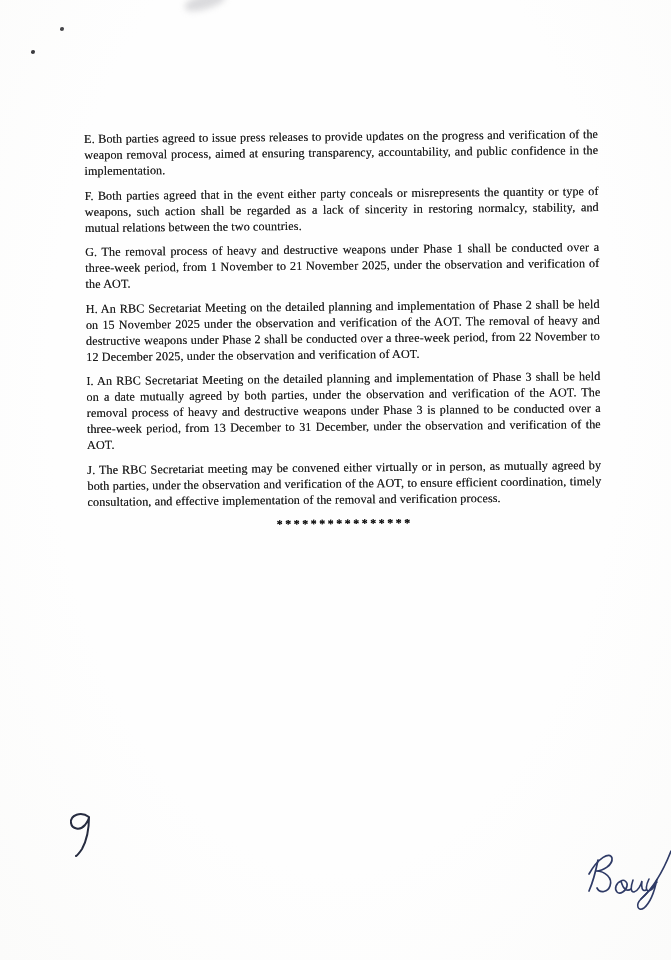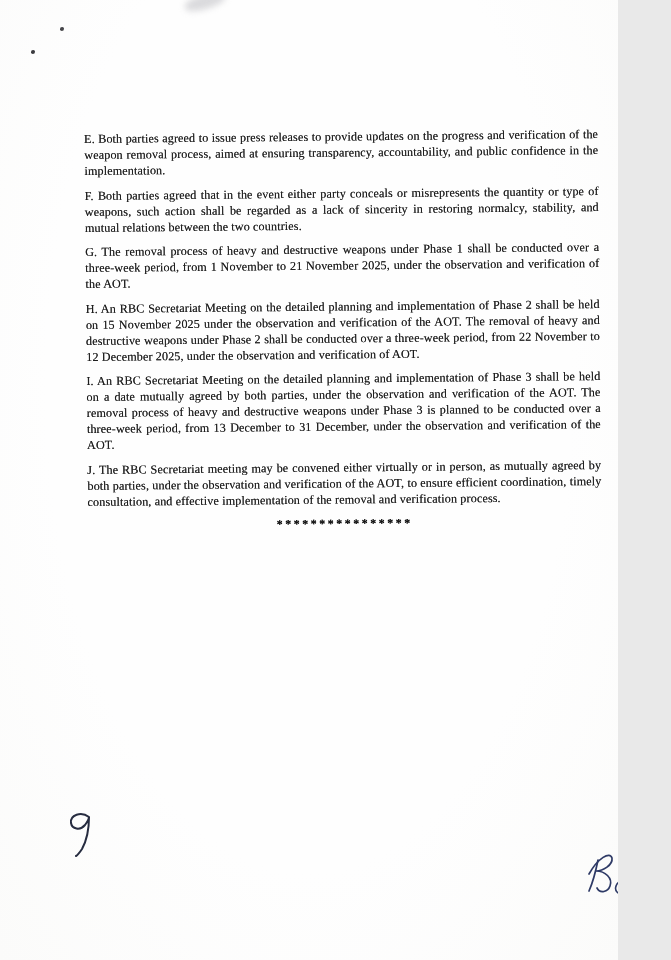--- a/index.html
+++ b/index.html
@@ -2,21 +2,21 @@
 <html><head>
 <meta charset="utf-8">
 <style>
   html, body {
     margin: 0;
     padding: 0;
     background: #e9e9e9;
   }
   .page {
     position: relative;
-    width: 618px;
+    width: 671px;
     height: 960px;
     background: #fdfdfd;
     background-image: radial-gradient(ellipse at 50% 40%, #fefefe 60%, #fbfbfa 100%);
     overflow: hidden;
     font-family: "Liberation Serif", serif;
   }
   .doc-body {
     position: absolute;
     left: 84px;
     top: 131px;

